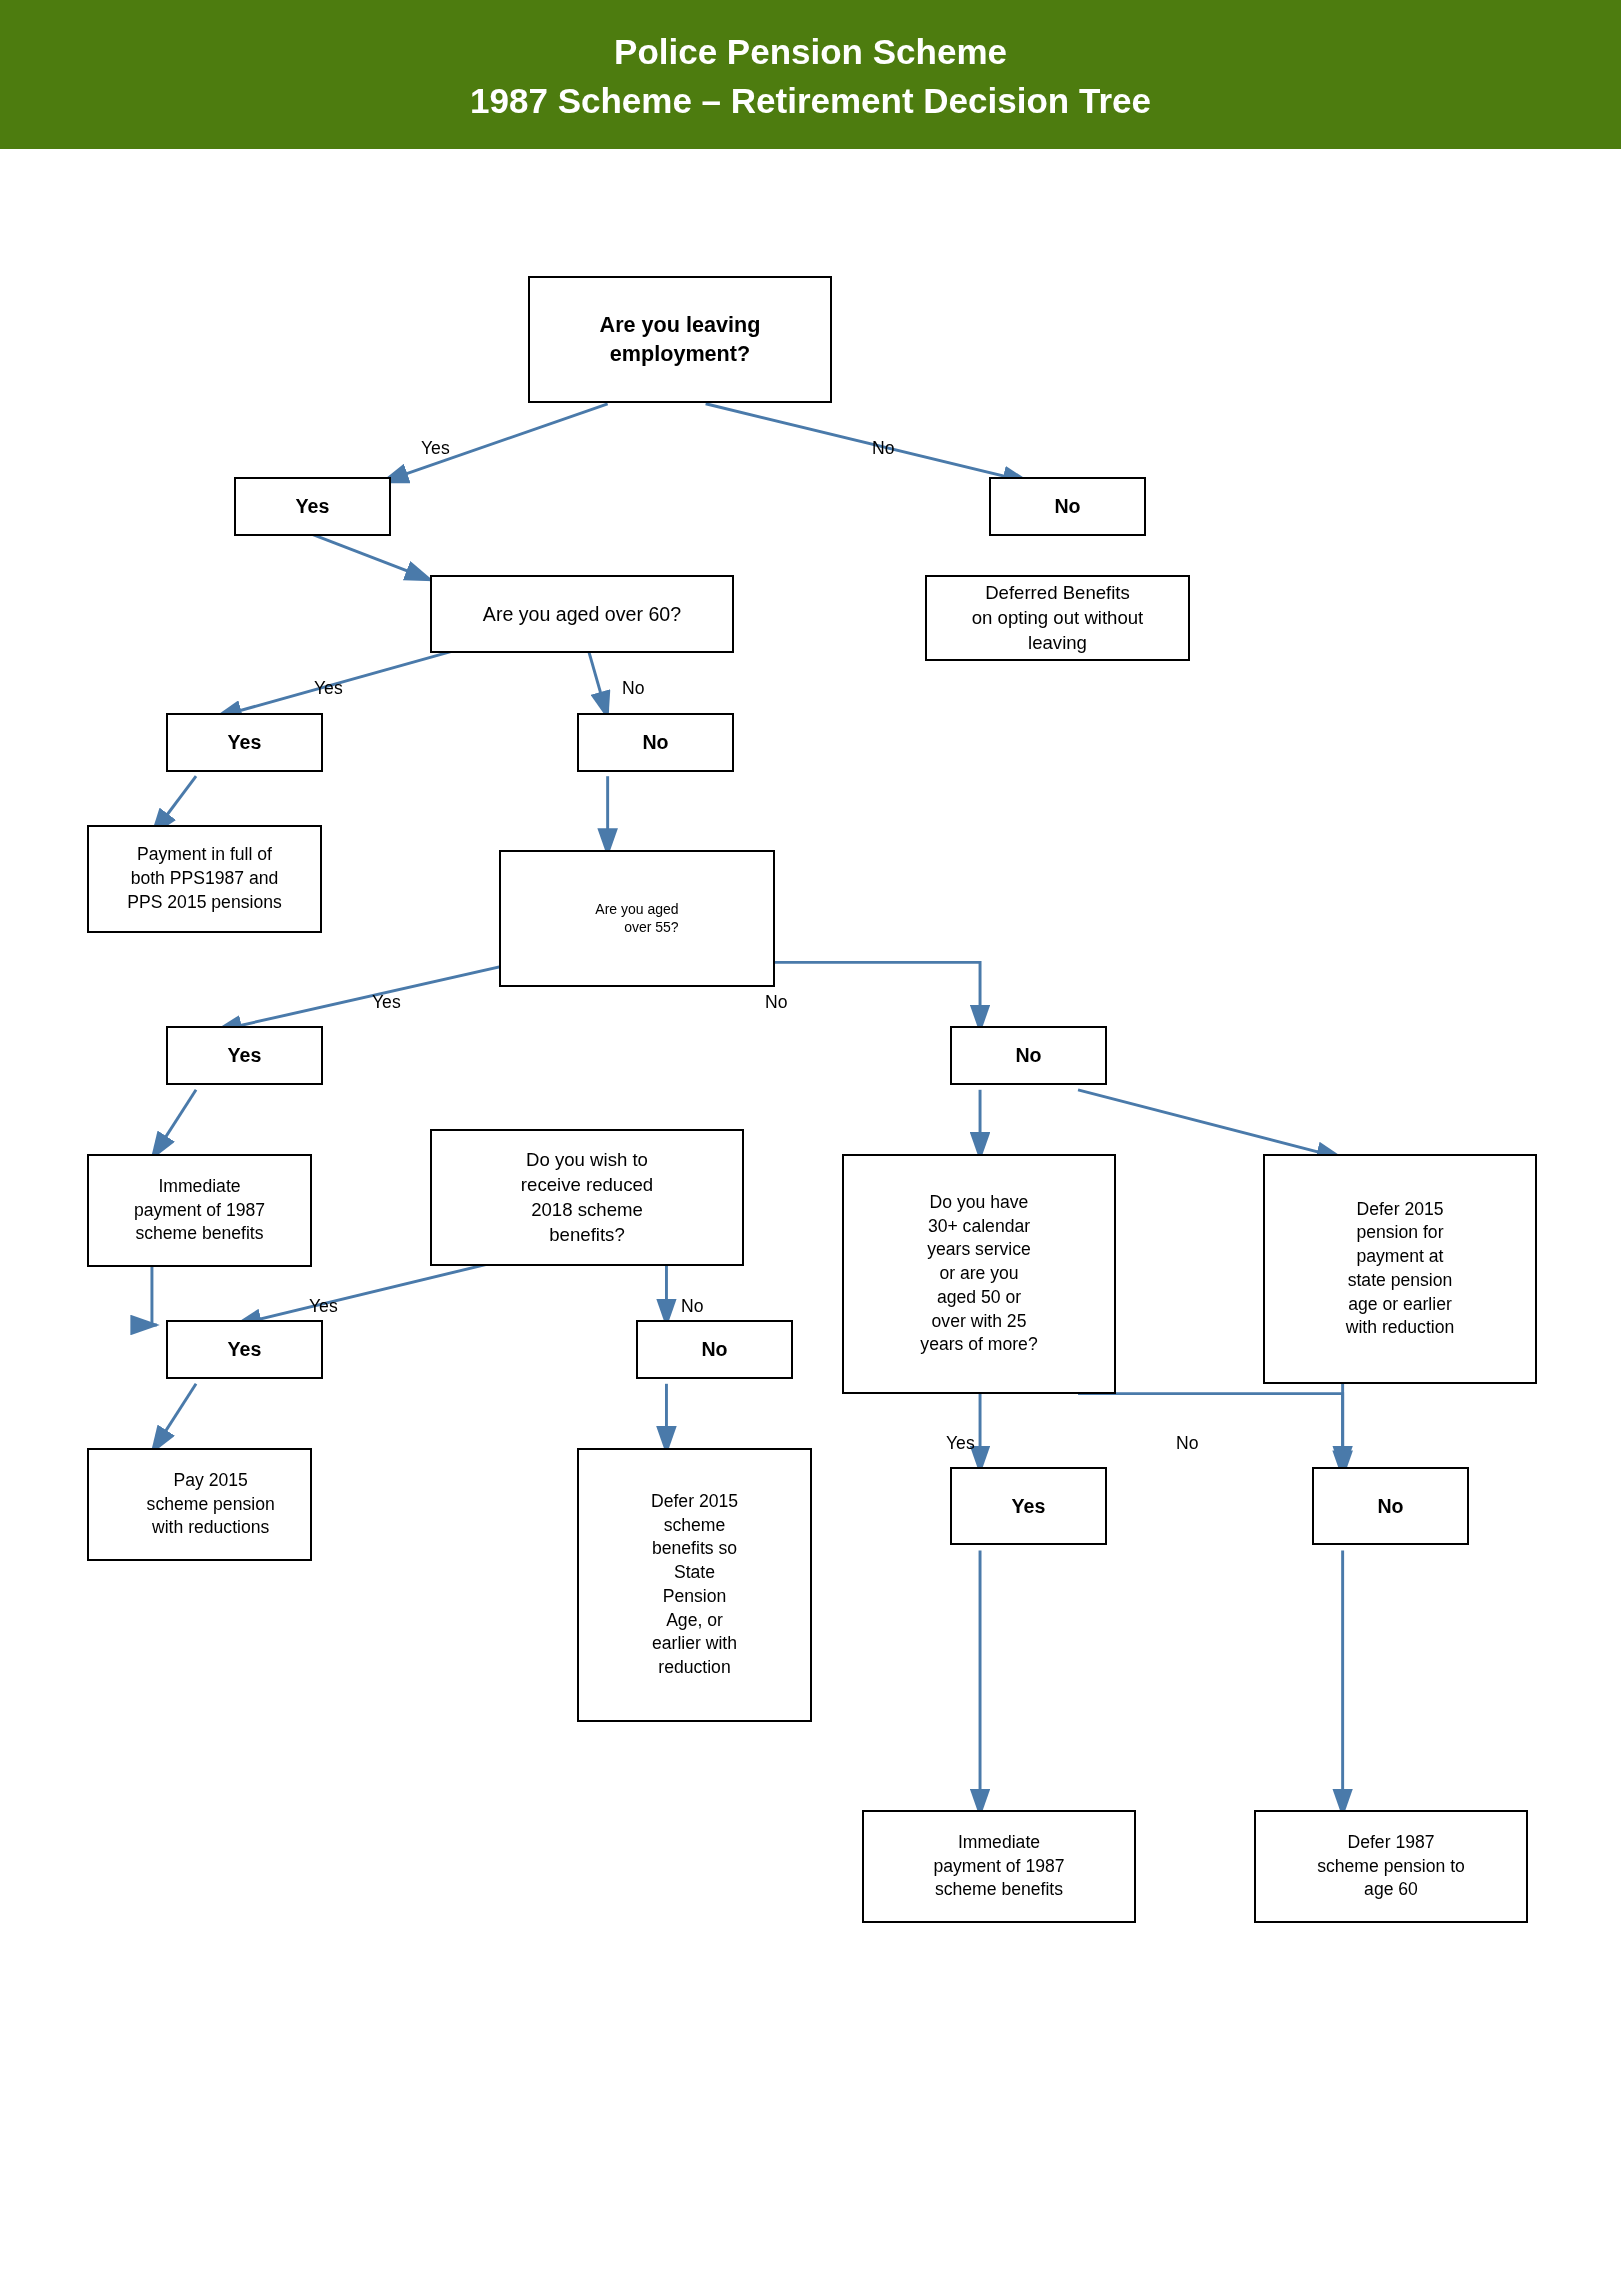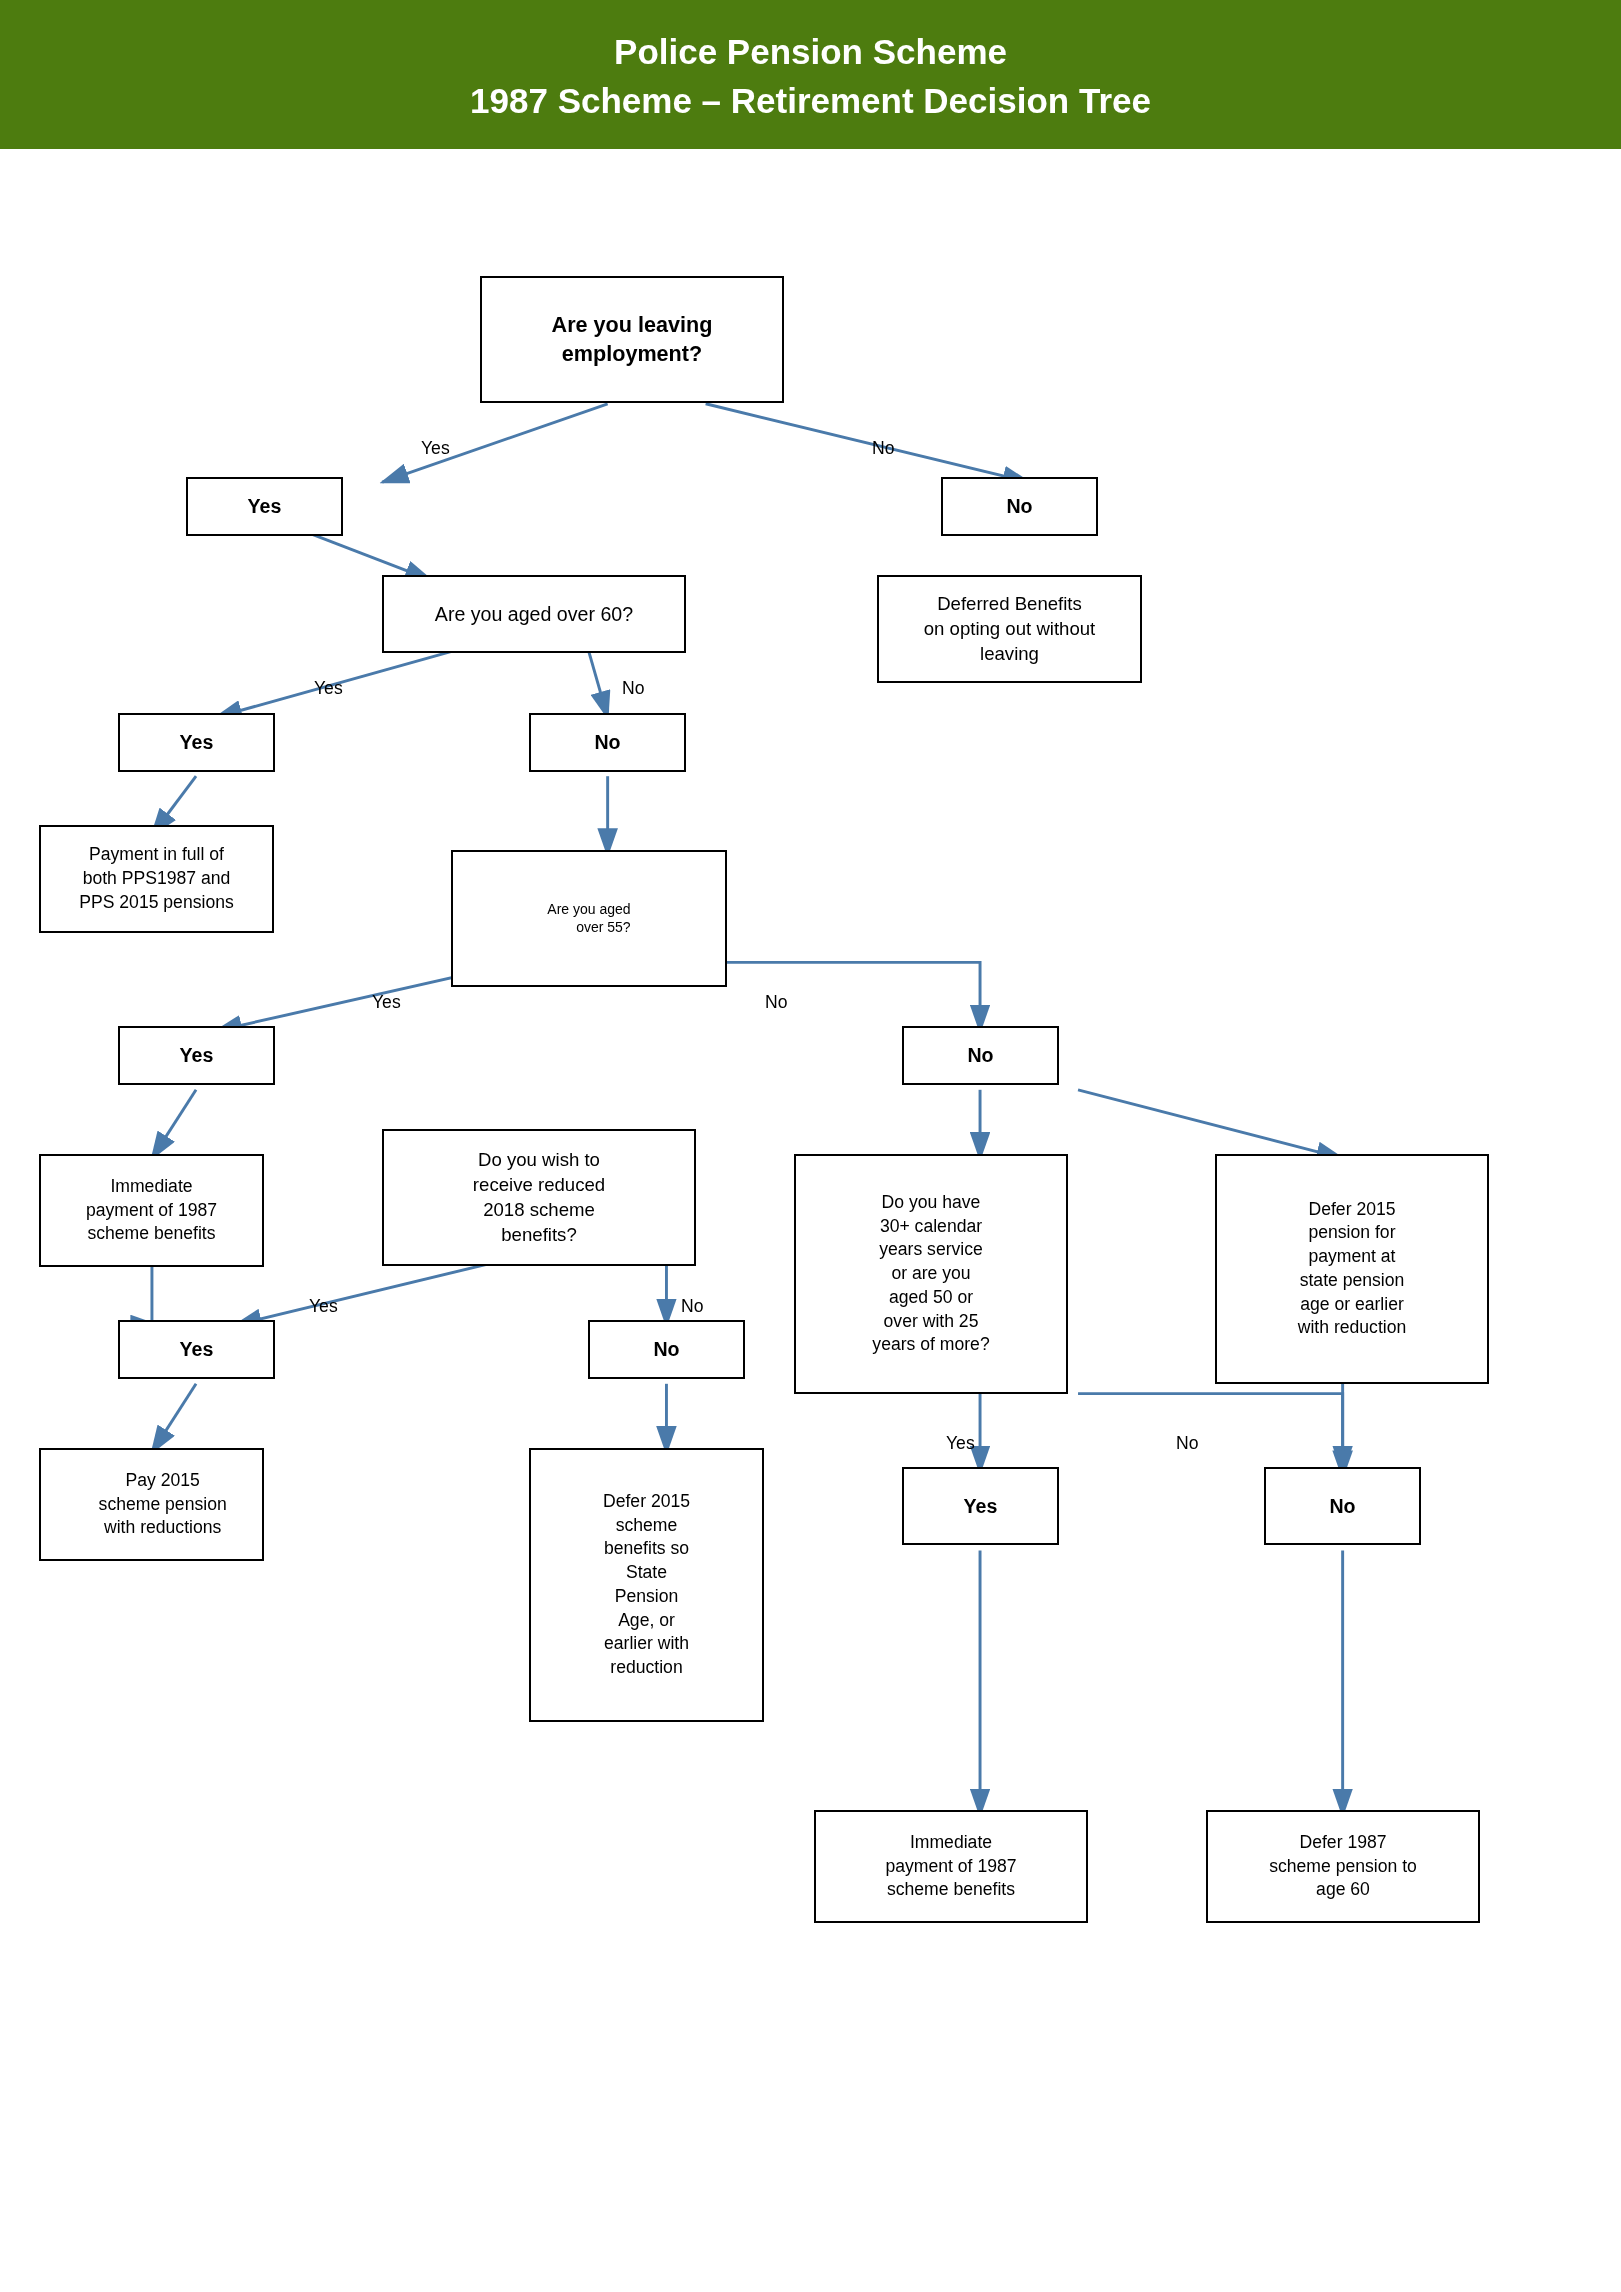--- a/index.html
+++ b/index.html
@@ -29,20 +29,21 @@
       position: absolute;
       border: 2.5px solid #000;
       background: #fff;
       text-align: center;
       display: flex;
       align-items: center;
       justify-content: center;
       font-size: 19.6px;
       line-height: 1.35;
       padding: 9.8px 13.7px;
+      margin-left: 48px;
     }
     .box.bold { font-weight: bold; }
     
     .arrows-svg {
       position: absolute;
       top: 0; left: 0;
       width: 100%;
       height: 100%;
       pointer-events: none;
     }
@@ -132,21 +133,21 @@
   </div>
 
   <div class="box bold" style="left:941px; top:328px; width:157px; height:59px;">
     <span>No</span>
   </div>
 
   <div class="box" style="left:382px; top:426px; width:304px; height:78px;">
     <span>Are you aged over 60?</span>
   </div>
 
-  <div class="box" style="left:877px; top:426px; width:265px; height:108px; font-size:18.6px;">
+  <div class="box" style="left:877px; top:426px; width:265px; height:86px; font-size:18.6px;">
     <span style="white-space:pre-line;">Deferred Benefits
 on opting out without
 leaving</span>
   </div>
 
   <div class="box bold" style="left:118px; top:564px; width:157px; height:59px;">
     <span>Yes</span>
   </div>
 
   <div class="box bold" style="left:529px; top:564px; width:157px; height:59px;">

